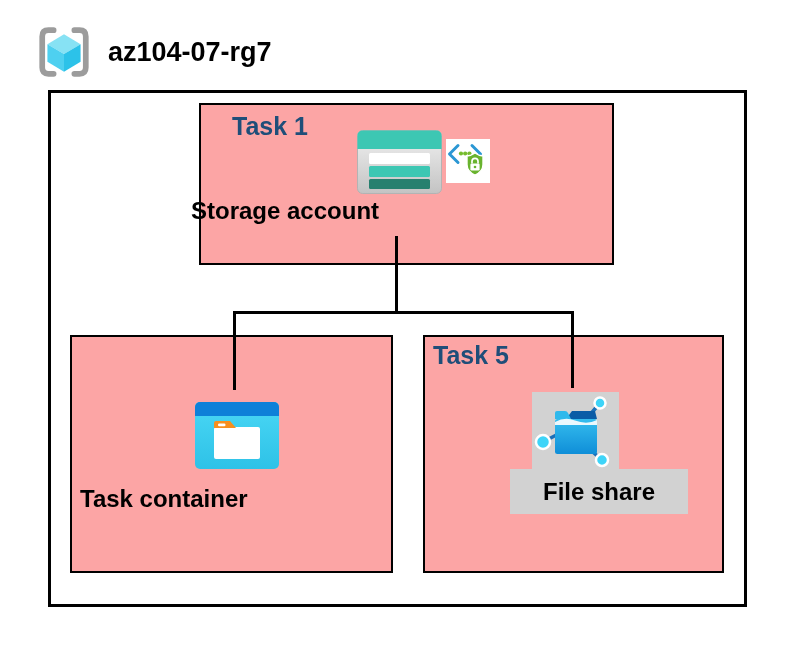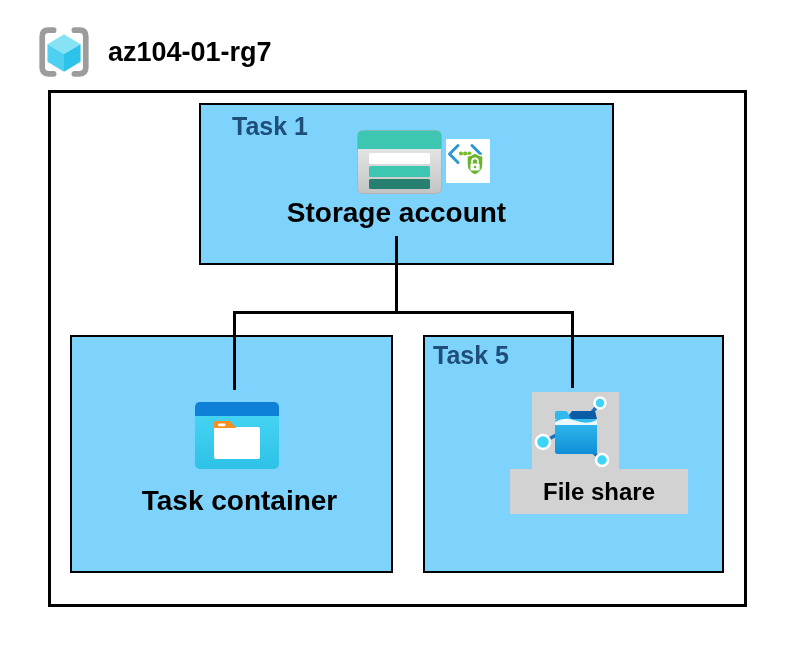--- a/index.html
+++ b/index.html
@@ -10,34 +10,34 @@
   .hdr-title{
     position:absolute;left:108px;top:30px;height:44px;line-height:44px;
     font-size:27px;font-weight:bold;color:#000;
   }
   .rg-icon{position:absolute;left:36px;top:24px;}
   .outer-box{
     position:absolute;left:48px;top:90px;width:699px;height:517px;
     border:3px solid #000;background:#fff;box-sizing:border-box;
   }
   .task-box{
-    position:absolute;background:#7dd3fc;border:2.5px solid #000;box-sizing:border-box;
+    position:absolute;background:#fca5a5;border:2.5px solid #000;box-sizing:border-box;
   }
   .task1{left:199px;top:103px;width:415px;height:162px;}
   .task2{left:70px;top:335px;width:323px;height:238px;}
   .task3{left:423px;top:335px;width:301px;height:238px;}
   .task-label{
     position:absolute;font-size:25px;font-weight:bold;color:#1f4e79;white-space:nowrap;
   }
   .t1l{left:31px;top:7px;}
   .t2l{left:16px;top:4px;}
   .t3l{left:8px;top:4px;}
   .item-label{
-    position:absolute;left:0;right:0;text-align:center;
-    font-size:28px;font-weight:bold;color:#000;white-space:nowrap;
+    position:absolute;left:0;right:0;
+    font-size:24px;font-weight:bold;color:#000;white-space:nowrap;
   }
   .storage-label{top:92px;transform:translateX(-10px);}
   .blob-label{top:148px;transform:translateX(8px);}
   .icon{position:absolute;}
   .storage-icon{left:156px;top:25px;}
   .endpoint-icon{left:245px;top:34px;background:#fff;}
   .blob-icon{left:123px;top:65px;}
   .fs-square{position:absolute;left:107px;top:55px;width:87px;height:77px;background:#d2d2d2;}
   .fs-label-rect{
     position:absolute;left:85px;top:132px;width:178px;height:45px;background:#d2d2d2;
@@ -54,21 +54,21 @@
 
 <div class="canvas">
 
   <svg class="rg-icon" width="56" height="56" viewBox="0 0 54 54">
     <path d="M 17 6 L 12 6 Q 6 6 6 12 L 6 42 Q 6 48 12 48 L 17 48" fill="none" stroke="#9c9c9c" stroke-width="5.5" stroke-linecap="round"></path>
     <path d="M 37 6 L 42 6 Q 48 6 48 12 L 48 42 Q 48 48 42 48 L 37 48" fill="none" stroke="#9c9c9c" stroke-width="5.5" stroke-linecap="round"></path>
     <polygon points="27,10 43,19.5 27,29 11,19.5" fill="#87e2f4"></polygon>
     <polygon points="11,19.5 27,29 27,46 11,36.5" fill="#4ed0f0"></polygon>
     <polygon points="43,19.5 27,29 27,46 43,36.5" fill="#2cc2e9"></polygon>
   </svg>
-  <div class="hdr-title">az104-01-rg7</div>
+  <div class="hdr-title">az104-07-rg7</div>
 
   <div class="outer-box"></div>
 
   <div class="task-box task1">
     <div class="task-label t1l">Task 1</div>
 
     <svg class="icon storage-icon" width="85" height="64" viewBox="0 0 85 64">
       <defs>
         <linearGradient id="sgGrad" x1="0" y1="0" x2="0" y2="1">
           <stop offset="0" stop-color="#f2f2f2"></stop>

